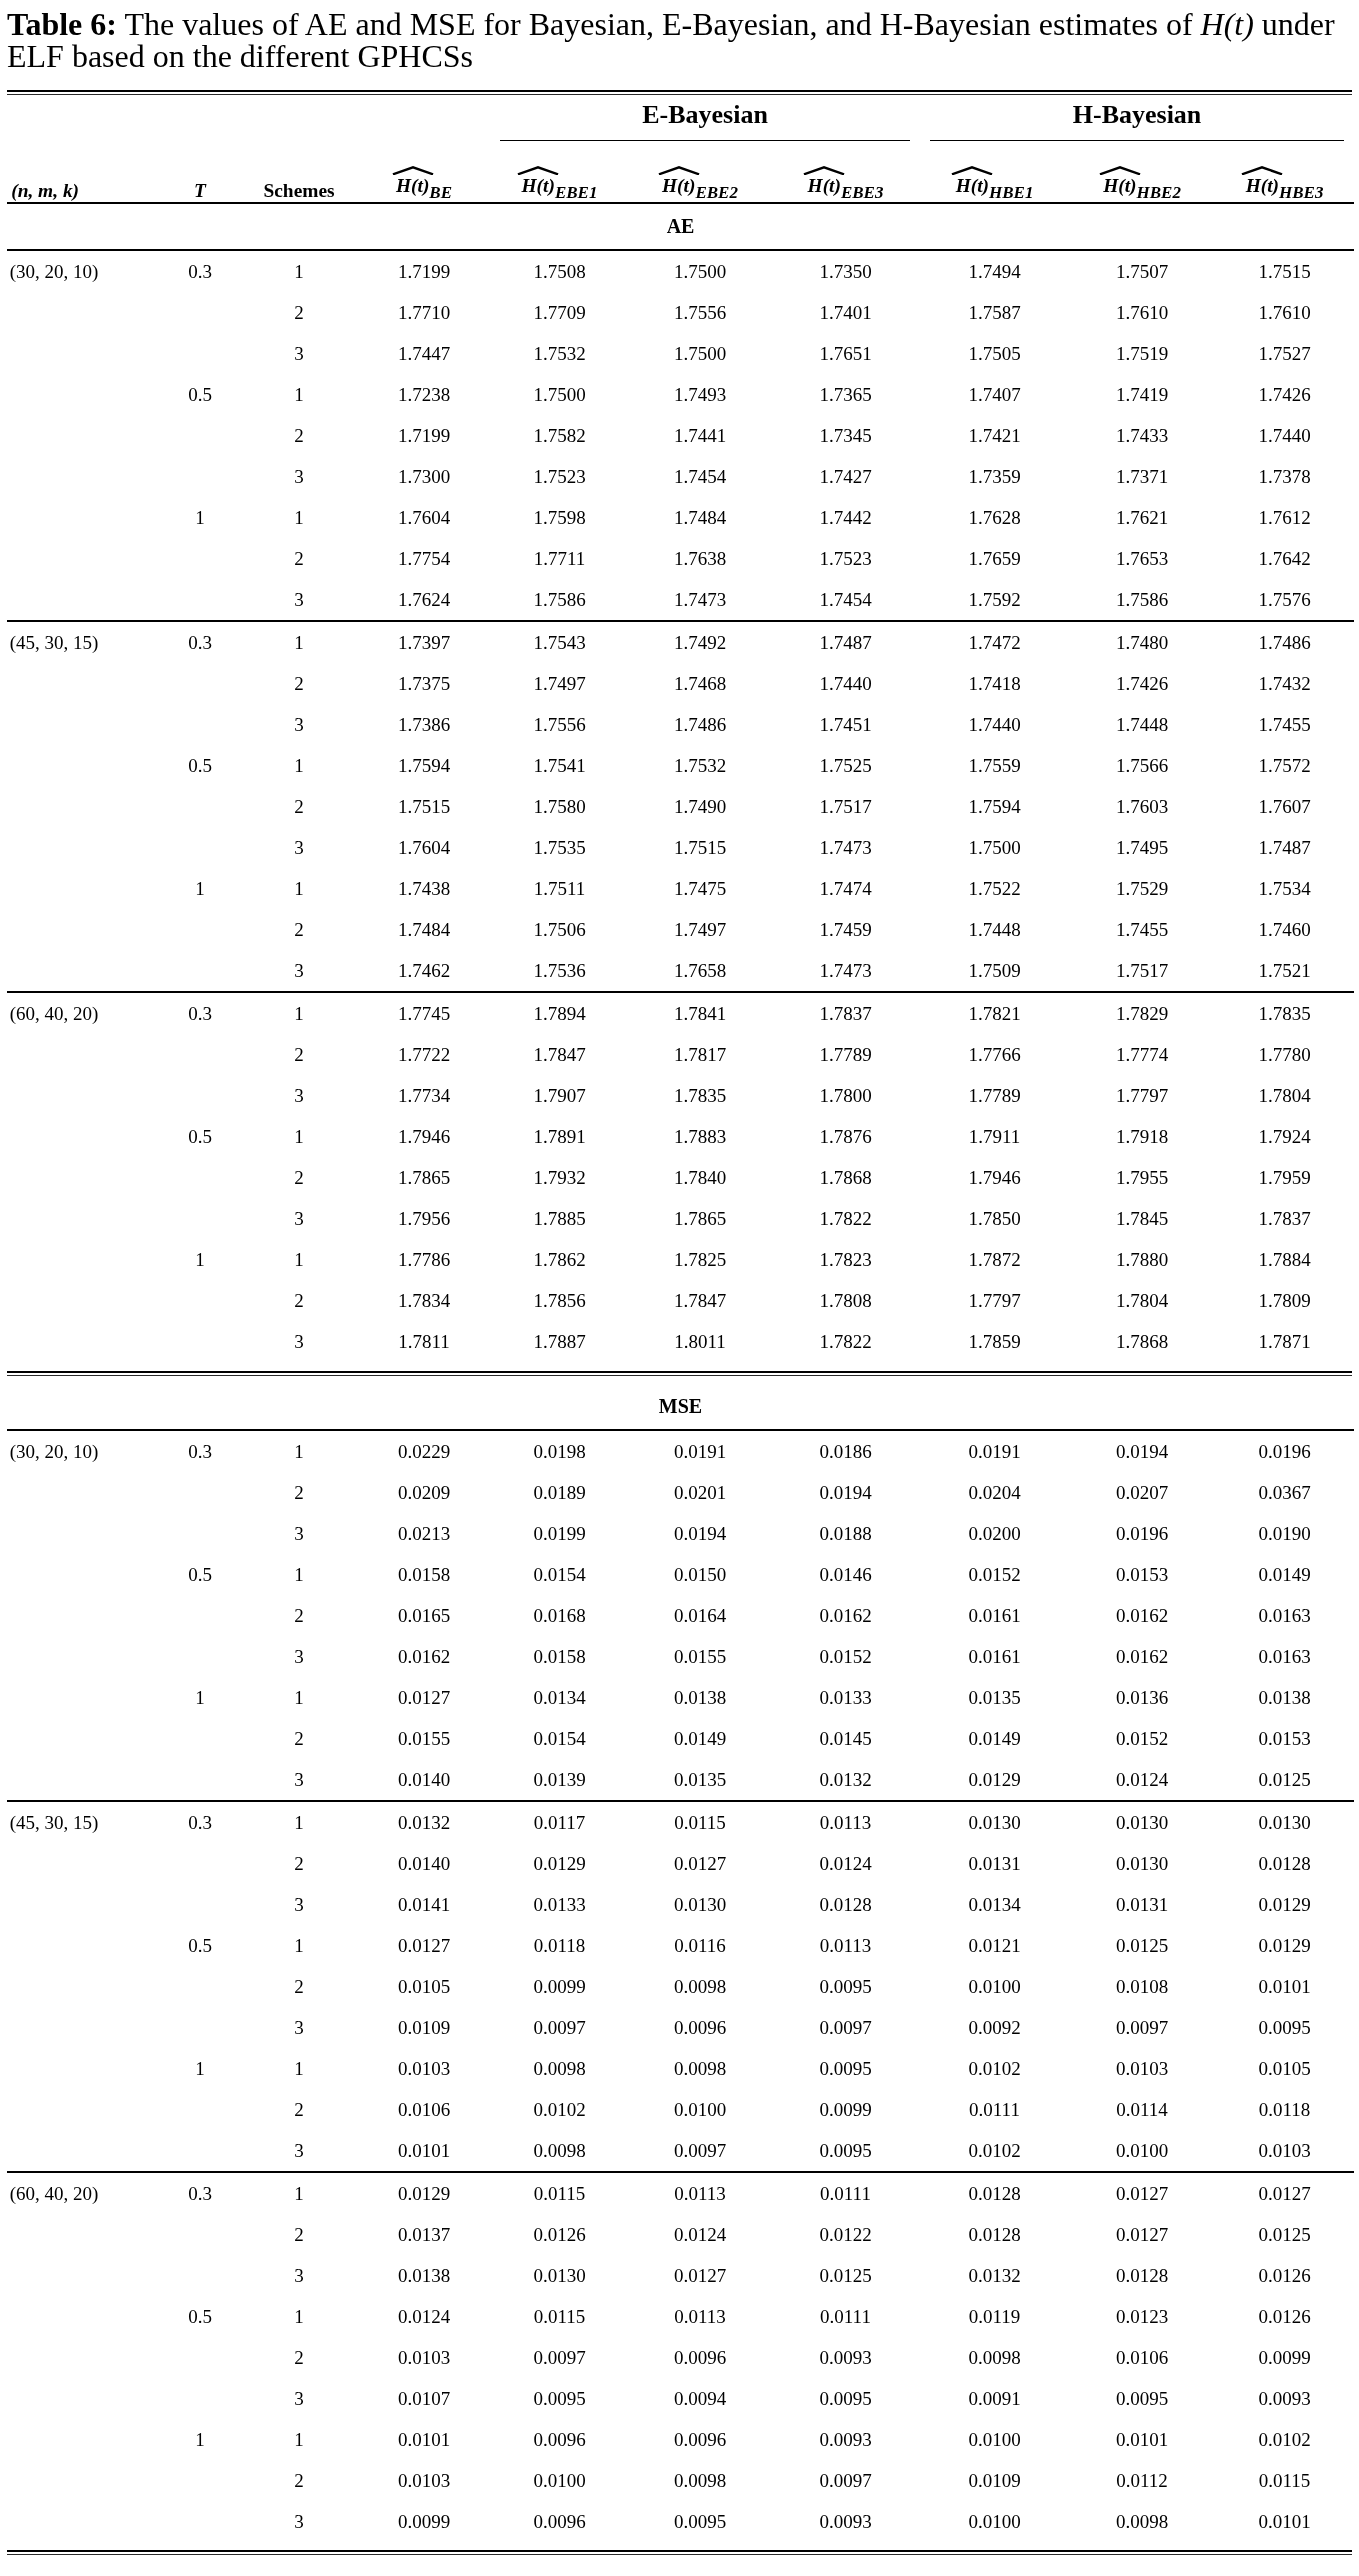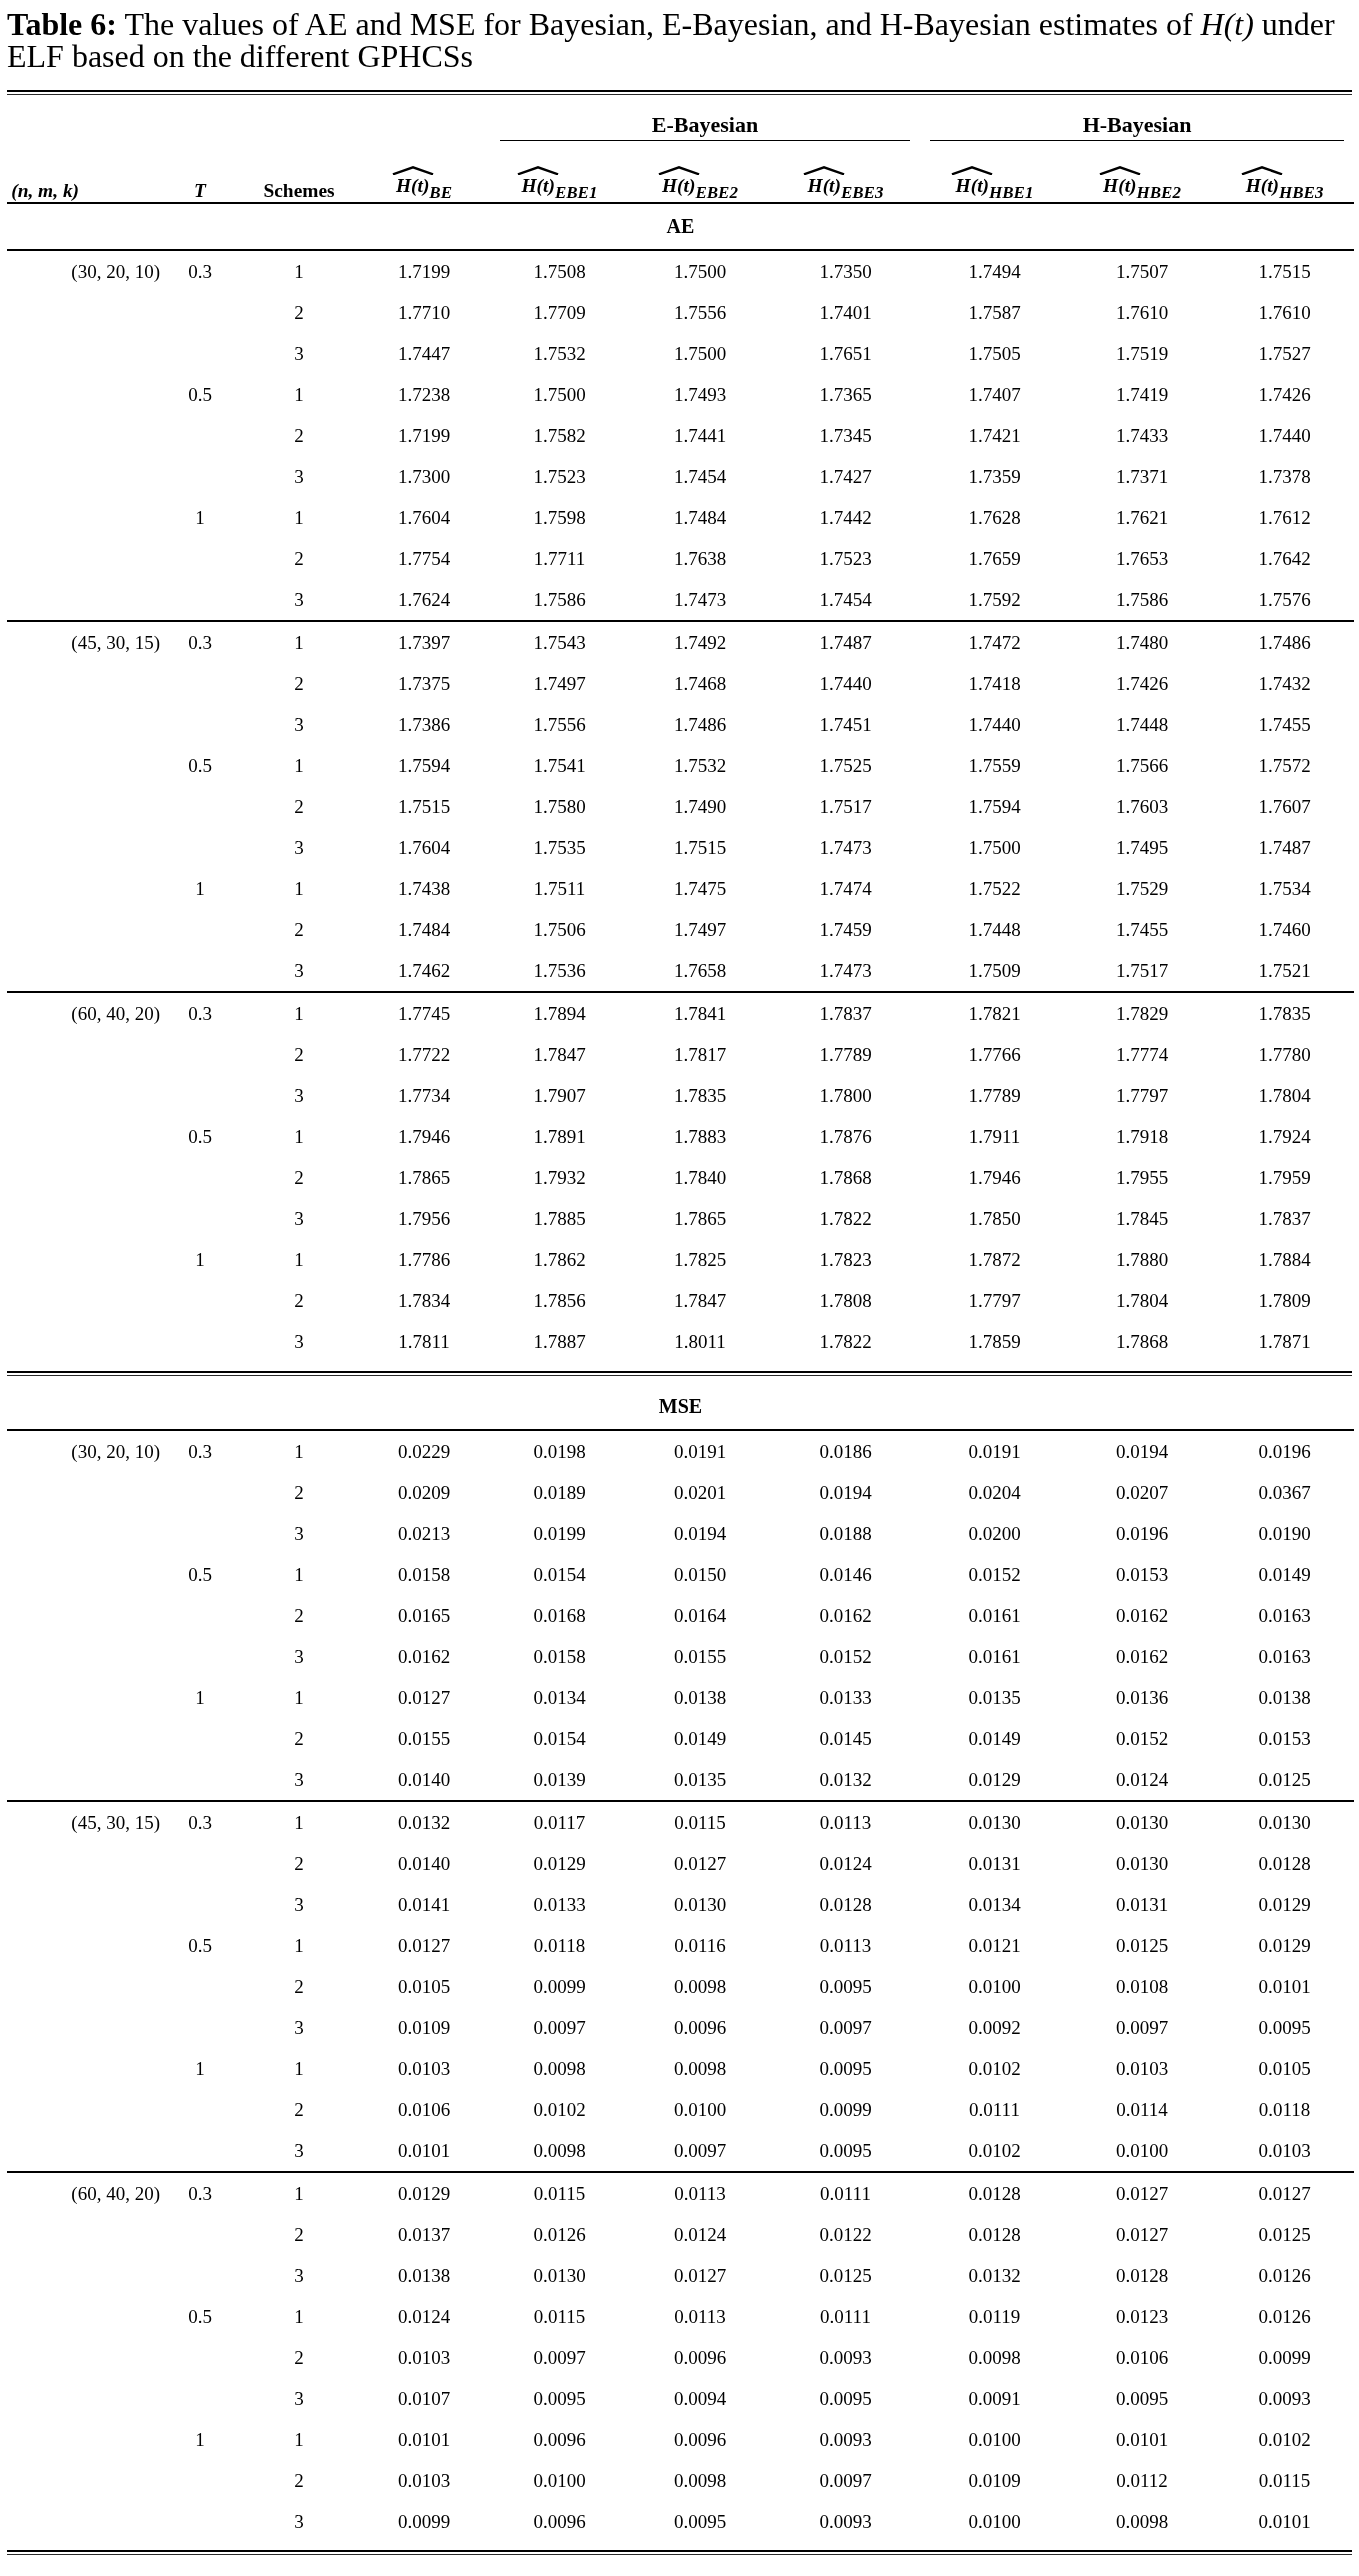--- a/index.html
+++ b/index.html
@@ -22,39 +22,39 @@
 
   
   table { width: 100%; border-collapse: collapse; table-layout: fixed; font-size: 19px; }
   col.c1 { width: 153px; } col.c2 { width: 80px; } col.c3 { width: 118px; }
   col.c4 { width: 132px; } col.c5 { width: 139px; } col.c6 { width: 142px; }
   col.c7 { width: 149px; } col.c8 { width: 149px; } col.c9 { width: 146px; }
   col.c10 { width: 139px; }
 
   thead th { font-weight: bold; padding: 0; }
   tr.group-row th { height: 46px; vertical-align: bottom; }
-  .group-head { border-bottom: 1.4px solid #000; padding-bottom: 2px; margin: 0 9.7px; font-size: 22px; text-align: center; }
+  .group-head { border-bottom: 1.4px solid #000; padding-bottom: 10px; margin: 0 9.7px; font-size: 26px; text-align: center; }
   tr.cols-row th { border-bottom: 2.1px solid #000; height: 61px; vertical-align: bottom; font-size: 19.4px; text-align: center; }
   tr.cols-row th.h-nmk { text-align: left; padding-left: 4.2px; }
   .mathit { font-style: italic; }
 
   
   .est { position: relative; display: inline-block; font-style: italic; font-weight: bold; }
   .est svg { position: absolute; left: 50%; top: -9px; transform: translateX(-50%); }
   sub.estsub { font-size: 17px; font-style: italic; font-weight: bold; vertical-align: -5.6px; letter-spacing: 0; }
 
   
   tbody.section-label td {
     text-align: center; font-weight: bold; font-size: 20px;
     height: 43px; border-bottom: 2.1px solid #000; vertical-align: middle; margin-top: 16px;
   }
 
   
   tbody.group td { height: 41px; text-align: center; vertical-align: middle; padding: 0; }
-  tbody.group td.c-nmk { text-align: right; padding-left: 2.8px; white-space: nowrap; margin-top: 20px; }
+  tbody.group td.c-nmk { text-align: left; padding-left: 2.8px; white-space: nowrap; margin-top: 20px; }
   tbody.sep > tr:first-child > td { border-top: 2.1px solid #000; }
 
   .bottom-rule { margin-top: 8.3px; }
 </style>
 </head>
 <body>
 
 <div class="page">
 
   <p class="caption"><span class="bold">Table 6:</span><span> The values of AE and MSE for Bayesian, E-Bayesian, and H-Bayesian estimates of </span><span class="it">H(t)</span><span> under ELF based on the different GPHCSs</span></p>

